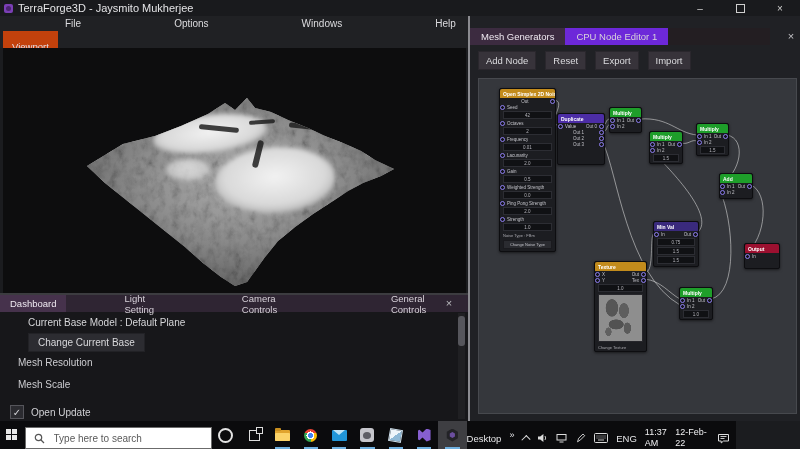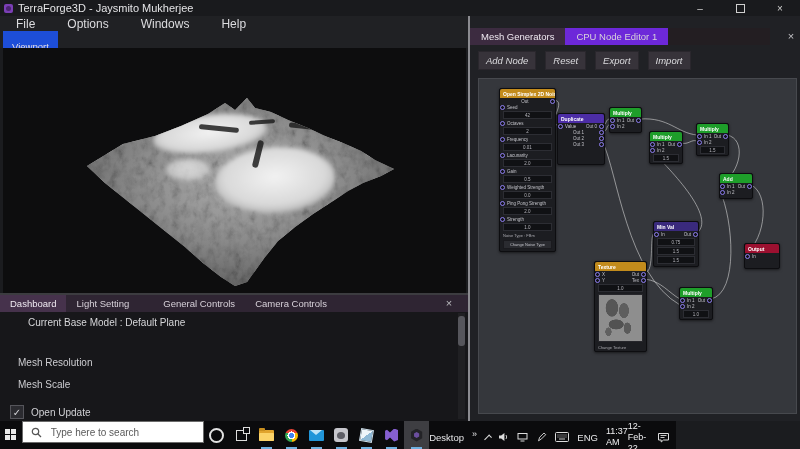--- a/index.html
+++ b/index.html
@@ -10,31 +10,31 @@
   .titlebar{position:absolute;left:0;top:0;width:800px;height:16px;background:#191a1d;display:flex;align-items:center;}
   .app-icon{width:9px;height:9px;border-radius:2px;background:#7b3fb5;margin:0 5px 0 4px;position:relative;}
   .app-icon:after{content:"";position:absolute;inset:2px;border-radius:50%;background:#4a2470;}
   .title-text{color:#e4e4e6;font-size:11px;}
   .win-controls{margin-left:auto;display:flex;align-items:center;height:16px;}
   .win-btn{width:40px;height:16px;display:flex;align-items:center;justify-content:center;color:#cfcfcf;font-size:10px;}
   .max-box{width:7px;height:7px;border:1px solid #cfcfcf;}
 
   
   .menubar{position:absolute;left:0;top:16px;width:800px;height:15px;background:#202124;display:flex;align-items:center;gap:0;}
-  .menu-item{color:#dcdcdf;font-size:12px;padding:0 16px;height:15px;display:flex;align-items:center;}
+  .menu-item{color:#dcdcdf;font-size:10px;padding:0 28px;height:15px;display:flex;align-items:center;margin-left:37px;}
 
   
   .vp-tabrow{position:absolute;left:0;top:31px;width:468px;height:17px;background:#202124;}
-  .vp-tab{position:absolute;left:3px;top:0;height:30px;padding:0 9px;background:#1d4ed8;color:#e3dce6;font-size:9.5px;display:flex;align-items:center;}
+  .vp-tab{position:absolute;left:3px;top:0;height:30px;padding:0 9px;background:#c2410c;color:#e3dce6;font-size:9.5px;display:flex;align-items:center;}
   .viewport{position:absolute;left:3px;top:48px;width:463px;height:245px;background:#0c0c0d;}
   .viewport svg{display:block;}
 
   
   .dash{position:absolute;left:0;top:295px;width:468px;height:126px;background:#17171a;overflow:hidden;}
-  .dash-tabs{position:absolute;left:0;top:0;width:468px;height:17px;background:#2f2533;display:flex;align-items:center;}
+  .dash-tabs{position:absolute;left:0;top:0;width:468px;height:17px;background:#2f2533;display:flex;align-items:center;gap:48px;}
   .dash-tab{color:#d8d2da;font-size:9.5px;padding:0 10px;height:17px;display:flex;align-items:center;}
   .dash-tab.active{background:#46324c;color:#efe9f1;}
   .dash-tab.sp{margin-left:14px;}
   .panel-close{position:absolute;right:12px;top:1px;color:#b9b9bd;font-size:11px;width:14px;height:14px;display:flex;align-items:center;justify-content:center;}
   .dash-basetext{position:absolute;left:28px;top:22px;color:#d6d6d9;font-size:10px;}
   .dash-btn{position:absolute;left:28px;top:38px;background:#2c2c31;color:#d9d9dc;font-size:10px;padding:3px 9px;border:1px solid #222226;}
   .frow{position:absolute;left:8px;display:flex;align-items:center;}
   .fbox{width:300px;height:16px;background:#1d1d21;border:1px solid #27272c;display:flex;align-items:center;justify-content:center;color:#cbcbcf;font-size:10px;}
   .flabel{margin-left:10px;color:#cdcdd1;font-size:10px;}
   .chk-row{position:absolute;left:10px;top:110px;display:flex;align-items:center;gap:7px;}
@@ -47,21 +47,21 @@
   .vsplit{position:absolute;left:468px;top:16px;width:2px;height:405px;background:#8b8b90;}
   .hsplit{position:absolute;left:0;top:293px;width:468px;height:2px;background:#3c3c40;}
 
   
   .rpanel{position:absolute;left:470px;top:16px;width:330px;height:405px;background:#202125;}
   .rp-tabs{position:absolute;left:470px;top:28px;width:300px;height:17px;background:#231e22;display:flex;align-items:center;}
   .rp-tab{font-size:9.5px;height:17px;display:flex;align-items:center;padding:0 11px;color:#d8d2da;}
   .rp-tab.active{background:#3c2b40;color:#efe9f1;}
   .rp-tab.inactive{background:#6d28d9;}
   .rp-close{position:absolute;left:783px;top:28px;width:16px;height:16px;color:#c3c3c7;font-size:11px;display:flex;align-items:center;justify-content:center;}
-  .rp-toolbar{position:absolute;left:470px;top:45px;width:330px;height:30px;display:flex;align-items:center;gap:9px;padding-left:8px;box-sizing:border-box;font-style:italic;}
+  .rp-toolbar{position:absolute;left:470px;top:45px;width:330px;height:30px;display:flex;align-items:center;gap:9px;padding-left:8px;box-sizing:border-box;}
   .tb-btn{background:#37333a;color:#dcdcdf;font-size:9.5px;padding:3px 7px;border:1px solid #2a272d;}
 
   
   .canvas{position:absolute;left:478px;top:78px;width:319px;height:336px;background:#35373c;border:1px solid #47494e;box-sizing:border-box;overflow:hidden;}
   .canvas svg.wires{position:absolute;left:0;top:0;}
   .canvas svg.wires path{stroke:#d6d6d6;stroke-width:0.7;fill:none;opacity:0.85;}
   .node{position:absolute;background:#1c1d21;border:1px solid #0d0d10;border-radius:2px;box-shadow:0 1px 3px rgba(0,0,0,.55);color:#cfcfd4;font-size:5px;box-sizing:border-box;}
   .node-header{height:9px;border-radius:2px 2px 0 0;color:#fff;font-size:5px;font-weight:bold;display:flex;align-items:center;padding:0 3px;white-space:nowrap;overflow:hidden;}
   .node-row{display:flex;align-items:center;gap:2px;padding:0 2px;height:6px;}
   .plabel{font-size:4.5px;color:#c2c2c8;white-space:nowrap;overflow:hidden;}
@@ -75,21 +75,21 @@
     radial-gradient(ellipse 10px 14px at 30% 28%,#565656 60%,transparent 65%),
     radial-gradient(ellipse 8px 12px at 58% 34%,#5e5e5e 60%,transparent 65%),
     radial-gradient(ellipse 12px 8px at 40% 64%,#525252 60%,transparent 65%),
     radial-gradient(ellipse 6px 9px at 66% 72%,#5a5a5a 60%,transparent 65%),
     radial-gradient(ellipse 5px 7px at 22% 80%,#606060 60%,transparent 65%),
     #8e8e8e;}
   .node-footer{font-size:4px;color:#a8a8ae;padding:1px 3px;white-space:nowrap;overflow:hidden;}
   .node-footer-btn{background:#2a2b30;border:1px solid #1a1a1e;height:7px;margin:1px 3px 2px;display:flex;align-items:center;justify-content:center;font-size:4px;color:#c2c2c8;white-space:nowrap;}
 
   
-  .taskbar{position:absolute;left:0;top:421px;width:676px;height:28px;background:#0b0b0d;display:flex;align-items:flex-start;}
+  .taskbar{position:absolute;left:0;top:421px;width:736px;height:28px;background:#0b0b0d;display:flex;align-items:flex-end;}
   .startbtn{width:26px;height:28px;display:flex;align-items:center;justify-content:center;}
   .winlogo{width:12px;height:12px;display:grid;grid-template-columns:5px 5px;grid-template-rows:5px 5px;gap:1px;}
   .winlogo i{background:#e8e8e8;}
   .searchbox{width:198px;height:22px;background:#ffffff;border:1px solid #6b6b6b;display:flex;align-items:center;gap:7px;padding-left:8px;box-sizing:border-box;}
   .searchbox input{border:none;outline:none;background:transparent;font-size:10px;color:#333;width:150px;font-family:inherit;}
   .searchbox input::placeholder{color:#5a5a5a;}
   .slot{width:30px;height:28px;display:flex;align-items:center;justify-content:center;position:relative;}
   .slot.ul:before{content:"";position:absolute;bottom:0;left:7px;right:7px;height:2px;background:#6fb0e0;}
   .slot.active-app{background:#3e3e42;}
   .cortana{width:11px;height:11px;border-radius:50%;border:2px solid #e2e2e2;}
@@ -192,25 +192,26 @@
     </svg>
   </div>
 
   <div class="hsplit"></div>
   <div class="vsplit"></div>
 
   <div class="dash">
     <div class="dash-tabs">
       <span class="dash-tab active">Dashboard</span>
       <span class="dash-tab">Light Setting</span>
+      <span class="dash-tab">Camera Controls</span>
       <span class="dash-tab sp">General Controls</span>
-      <span class="dash-tab">Camera Controls</span>
       <span class="panel-close">×</span>
     </div>
     <div class="dash-basetext">Current Base Model : Default Plane</div>
+    <div class="dash-btn">Change Current Base</div>
     <div class="frow" style="top:62px;">
       <span class="flabel">Mesh Resolution</span>
     </div>
     <div class="frow" style="top:84px;">
       <span class="flabel">Mesh Scale</span>
     </div>
     <div class="chk-row">
       <span class="chk">✓</span>
       <span class="chk-label">Open Update</span>
     </div>

